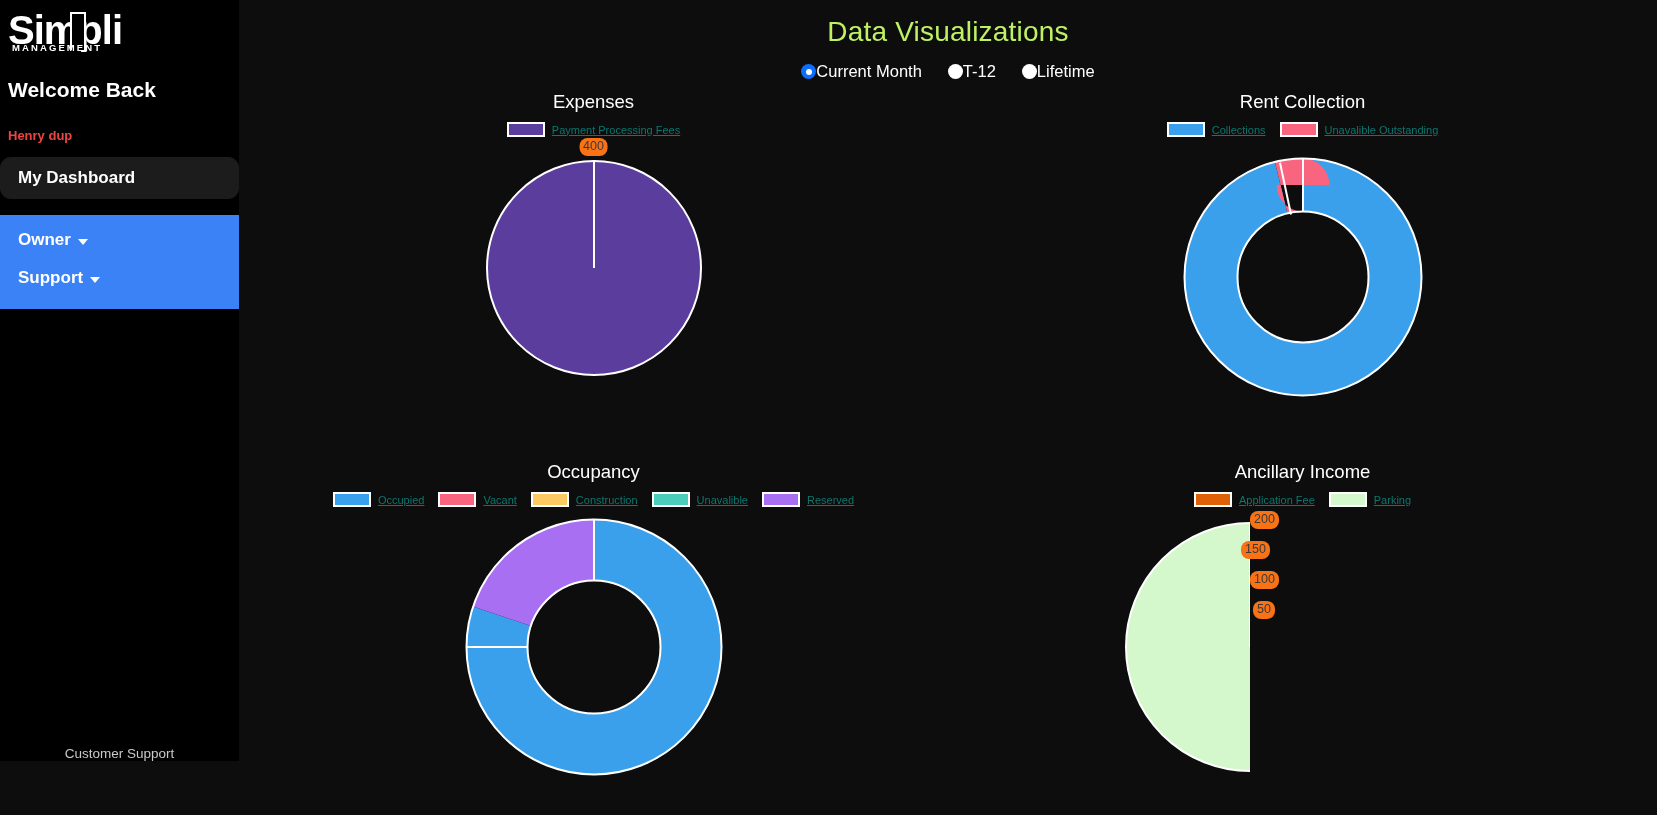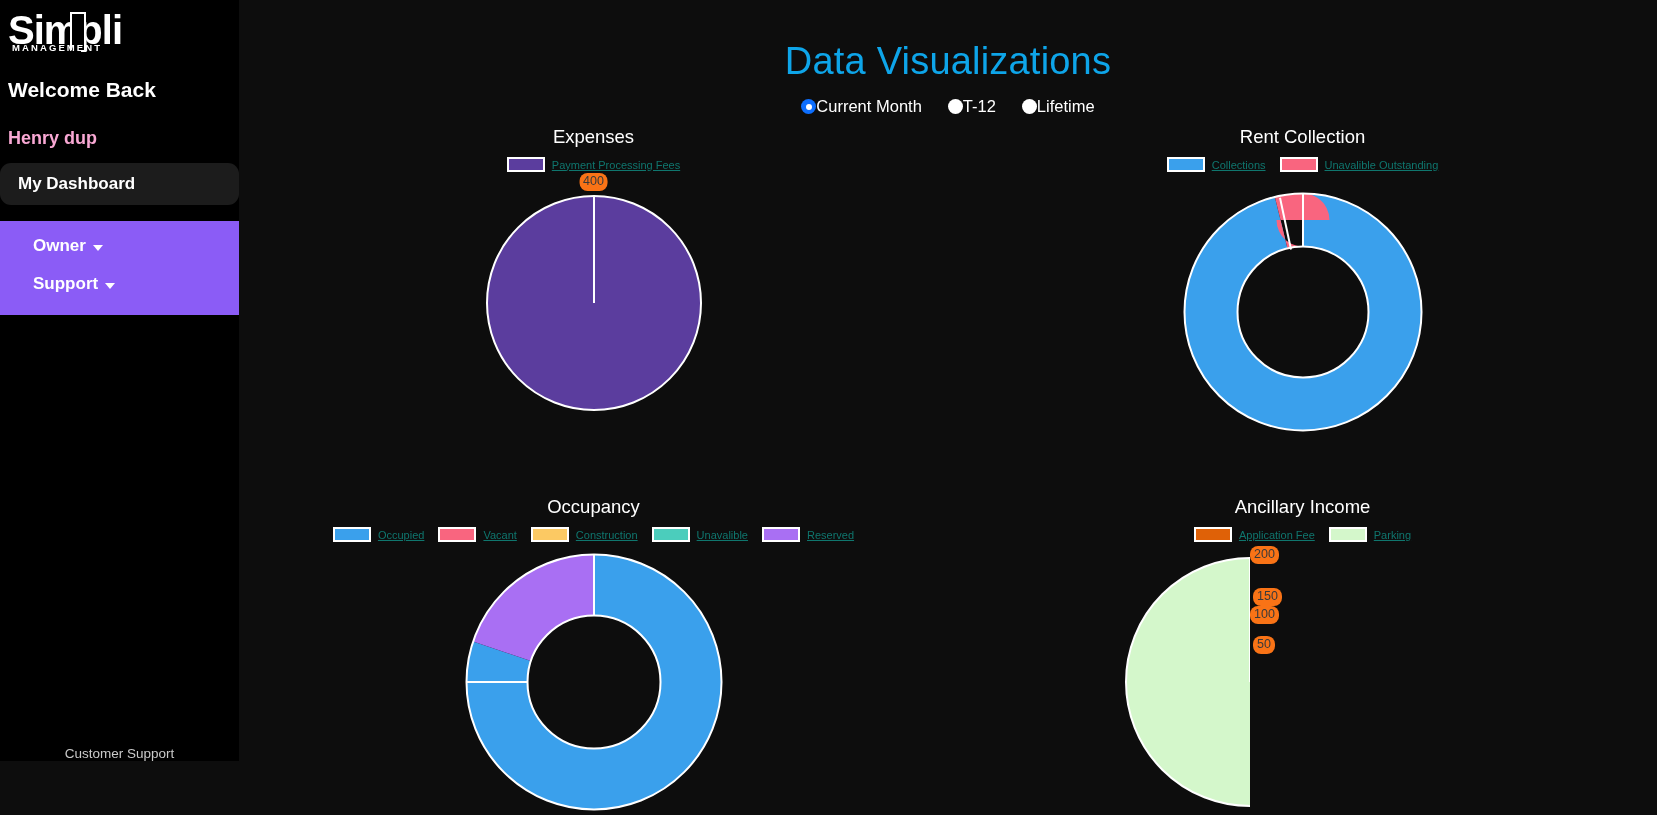--- a/index.html
+++ b/index.html
@@ -37,31 +37,31 @@
     position:absolute; left:62px; top:2px;
     width:16px; height:38px;
     border:2px solid #ffffff; border-bottom:none;
     background:#000;
   }
   .welcome {
     color:#ffffff; font-size:21px; font-weight:700;
     padding:16px 0 0 8px;
   }
   .username {
-    color:#f9a8d4; font-size:18px; font-weight:700;
+    color:#ef4444; font-size:13px; font-weight:700;
     padding:26px 0 0 8px;
   }
   .nav-active {
     margin-top:14px;
     background:#1c1c1c;
     padding:11px 0 11px 18px;
     color:#ffffff; font-size:17px; font-weight:700;border-radius:11px;
   }
   .nav-gap { height:16px; background:#000; }
-  .nav-group { background:#8b5cf6; padding:6px 0 12px 15px; }
+  .nav-group { background:#3b82f6; padding:6px 0 12px 0; }
   .nav-item {
     color:#ffffff; font-size:17px; font-weight:700;
     padding:9px 0 9px 18px;
     display:flex; align-items:center; gap:7px; cursor:pointer;
   }
   .caret {
     width:0; height:0;
     border-left:5px solid transparent;
     border-right:5px solid transparent;
     border-top:6px solid #ffffff;
@@ -69,23 +69,23 @@
   }
   .sidebar-spacer { flex:1; background:#000; }
   .support {
     color:#c9c9c9; font-size:13.5px;
     text-align:center; cursor:pointer;
   }
 
   
   .main { flex:1; position:relative; height:815px; overflow:hidden; background:#0d0d0d; }
   .page-title {
-    text-align:center; color:#0ea5e9;
-    font-size:38px; font-weight:400;
-    padding-top:40px; letter-spacing:0.2px;
+    text-align:center; color:#bef264;
+    font-size:28px; font-weight:400;
+    padding-top:16px; letter-spacing:0.2px;
   }
   .radio-row {
     display:flex; justify-content:center; align-items:center;
     gap:26px; margin-top:14px;
   }
   .radio-opt { display:flex; align-items:center; gap:0; cursor:pointer; }
   .radio-dot {
     width:15px; height:15px; border-radius:50%;
     background:#ffffff; position:relative; display:inline-block;
   }
@@ -287,21 +287,21 @@
           <div class="canvas-area">
             <svg width="420" height="280" viewBox="0 0 420 280" style="margin-left:90px;">
 
               <circle cx="212" cy="134" r="124" fill="#d4f7cb" stroke="#ffffff" stroke-width="2"></circle>
 
               <path d="M212,134 L336,134 A124,124 0 0,1 334.5,148 Z" fill="#df6107" stroke="#ffffff" stroke-width="2"></path>
               <line x1="212" y1="10" x2="212" y2="134" stroke="#ffffff" stroke-width="2"></line>
               <rect x="212" y="8" width="210" height="272" fill="#0d0d0d"></rect>
             </svg>
             <div class="dlabel" style="left:302px; top:-2px;">200</div>
-            <div class="dlabel" style="left:305px; top:28px;margin-top:12px;">150</div>
+            <div class="dlabel" style="left:293px; top:28px;">150</div>
             <div class="dlabel" style="left:302px; top:58px;">100</div>
             <div class="dlabel" style="left:305px; top:88px;">50</div>
           </div>
         </section>
       </div>
     </div>
   </main>
 </div>
 
 </body></html>

